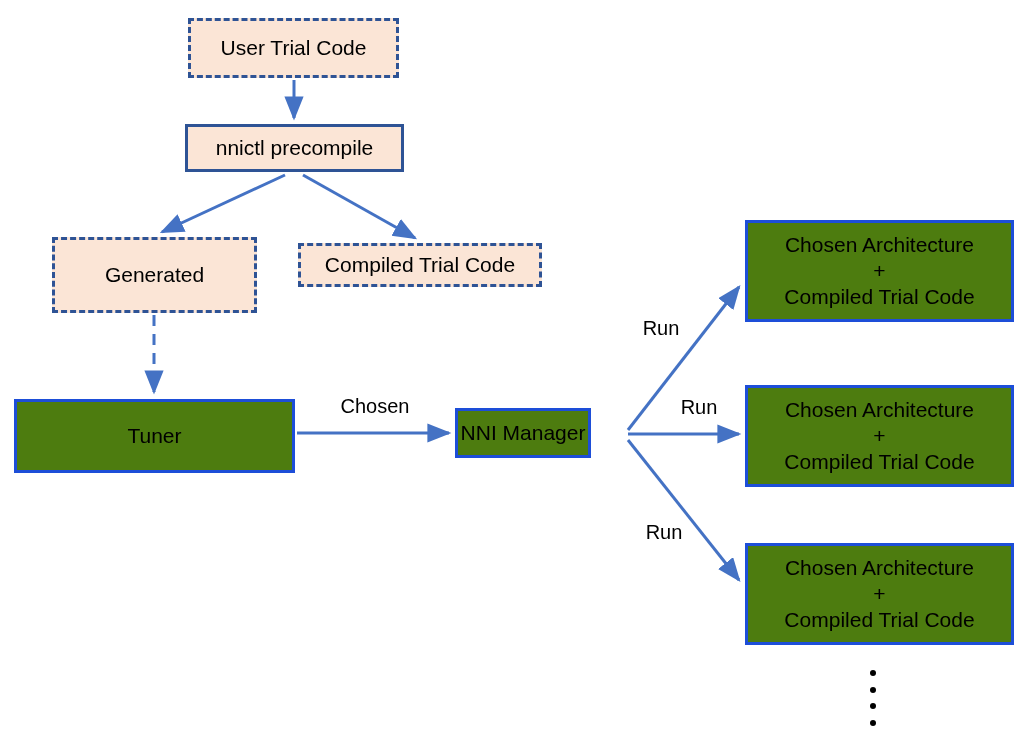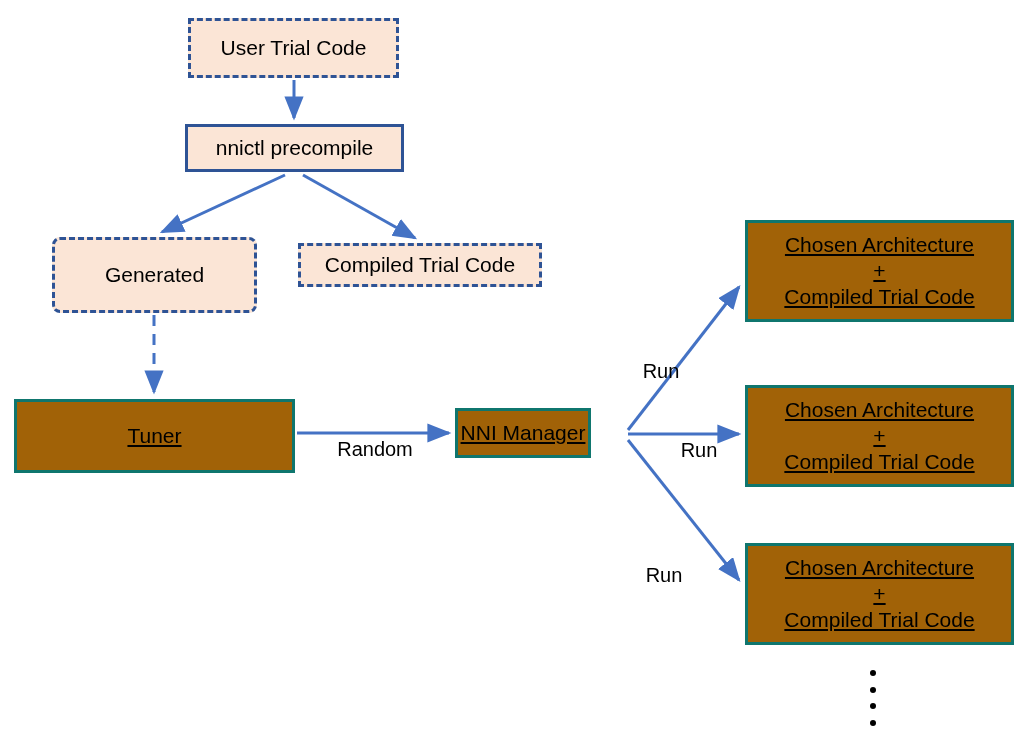--- a/index.html
+++ b/index.html
@@ -28,31 +28,29 @@
   }
   .node-peach-dashed {
     background: #FBE5D6;
     border: 3px dashed #2E5395;
   }
   .node-peach-solid {
     background: #FBE5D6;
     border: 3px solid #2E5395;
   }
   .node-blue-solid {
-    background: #a16207;
-    border: 3px solid #0f766e;
-    text-decoration: underline;
+    background: #4d7c0f;
+    border: 3px solid #1d4ed8;
   }
   .label {
     position: absolute;
     color: #000000;
     text-align: center;
     line-height: 1.22;
     white-space: pre-line;
-    margin-top: 43px;
   }
   .svg-layer {
     position: absolute;
     left: 0;
     top: 0;
     width: 1026px;
     height: 738px;
     pointer-events: none;
   }
   .node-line { display: block; }
@@ -104,21 +102,21 @@
   <div class="node node-peach-dashed" style="left:188px; top:18px; width:211px; height:60px; font-size:21px;">
     <span class="node-line">User Trial Code</span>
   </div>
 
   <div class="node node-peach-solid" style="left:185px; top:124px; width:219px; height:48px; font-size:21px;">
     <span class="node-line">
       <span class="italic">nnictl</span><span> precompile</span>
     </span>
   </div>
 
-  <div class="node node-peach-dashed" style="left:52px; top:237px; width:205px; height:76px; font-size:21px;border-radius:8px;">
+  <div class="node node-peach-dashed" style="left:52px; top:237px; width:205px; height:76px; font-size:21px;">
     <span class="node-line">Generated</span>
   </div>
 
   <div class="node node-peach-dashed" style="left:298px; top:243px; width:244px; height:44px; font-size:21px;">
     <span class="node-line">Compiled Trial Code</span>
   </div>
 
   <div class="node node-blue-solid" style="left:14px; top:399px; width:281px; height:74px; font-size:21px;gap:45px;">
     <span class="node-line">Tuner</span>
   </div>
@@ -139,21 +137,21 @@
     <span class="node-line">Compiled Trial Code</span>
   </div>
 
   <div class="node node-blue-solid" style="left:745px; top:543px; width:269px; height:102px; font-size:21px;">
     <span class="node-line">Chosen Architecture</span>
     <span class="node-line">+</span>
     <span class="node-line">Compiled Trial Code</span>
   </div>
 
   <div class="label" style="left:305px; top:370px; width:140px; font-size:20px;">
-    <span class="node-line">Random</span>
+    <span class="node-line">Chosen</span>
   </div>
 
   <div class="label" style="left:636px; top:316px; width:50px; font-size:20px;">Run</div>
 
   <div class="label" style="left:674px; top:395px; width:50px; font-size:20px;">Run</div>
 
   <div class="label" style="left:639px; top:520px; width:50px; font-size:20px;">Run</div>
 
   <div class="dots" style="left:869px; top:670px; width:8px; height:56px;">
     <span></span>

